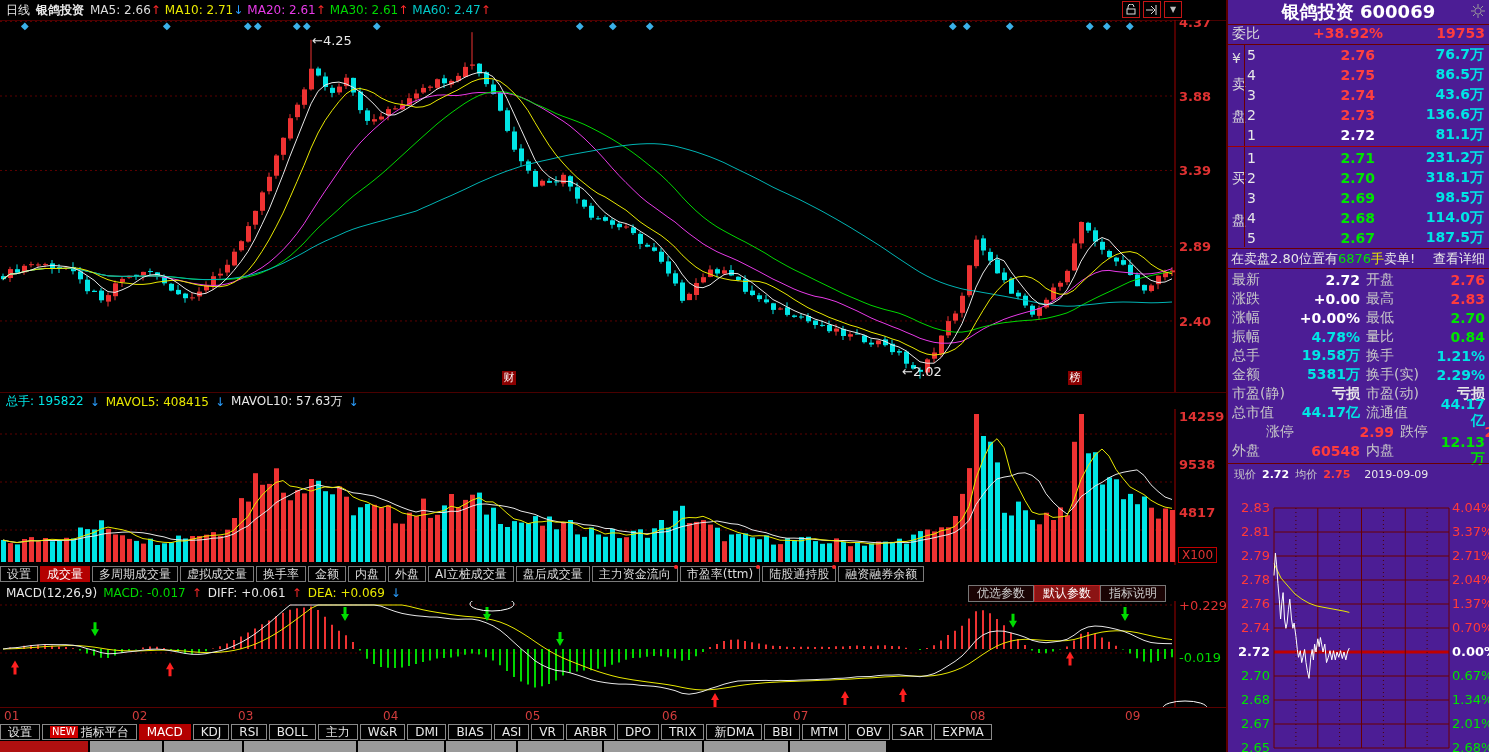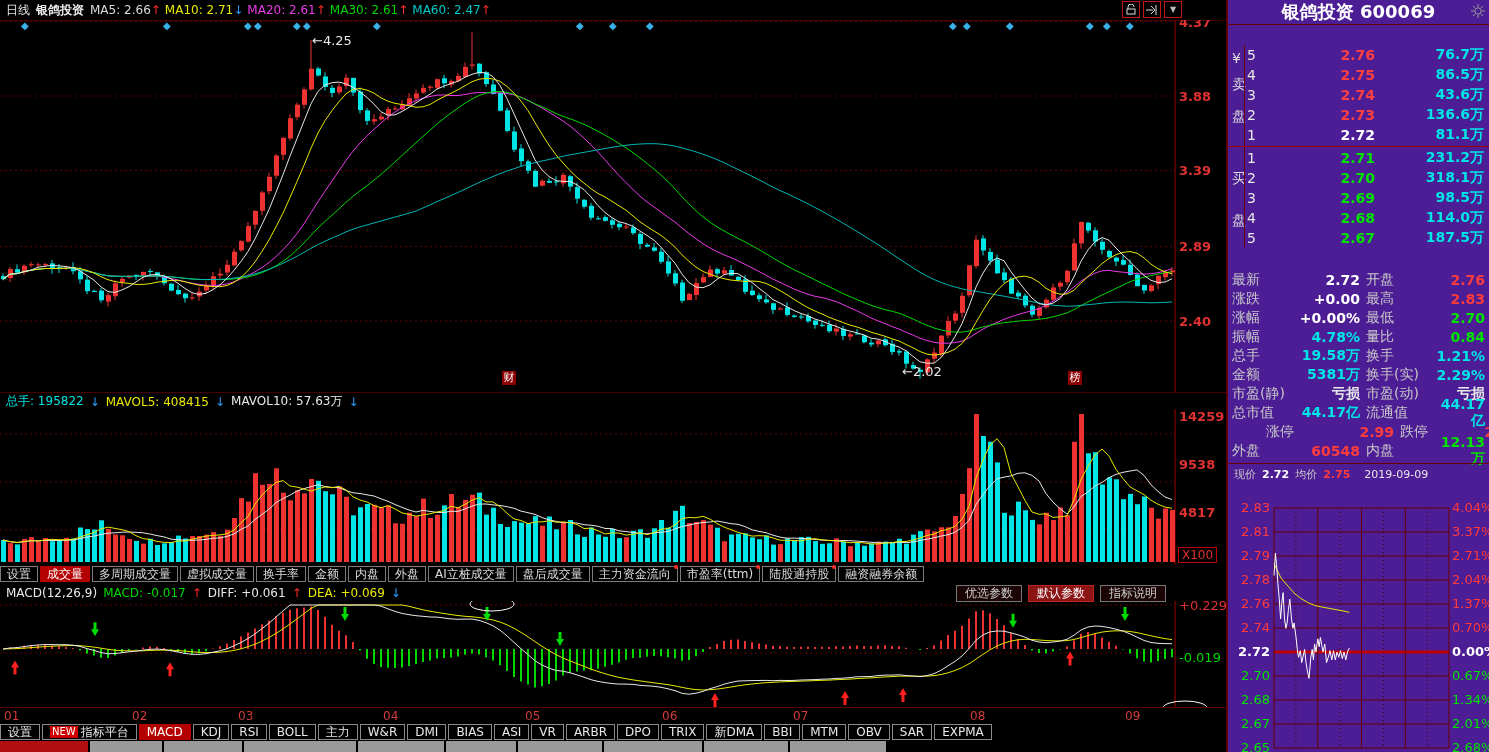--- a/index.html
+++ b/index.html
@@ -20,21 +20,21 @@
   .badge{position:absolute;width:14px;height:14px;background:#8b0000;color:#fff;font-size:11px;
          line-height:14px;text-align:center;}
   .annot{position:absolute;color:#e8e8e8;font-size:13px;}
   .diamond{position:absolute;top:20px;color:#3ab0e8;font-size:10px;}
   .x100{position:absolute;left:1178px;top:547px;border:1px solid #c00000;color:#e03232;
         font-size:12px;padding:0 3px;height:14px;line-height:14px;}
   
   .pane-hd{position:absolute;left:0;width:1226px;height:17px;display:flex;align-items:center;white-space:nowrap;font-size:12px;}
   .pane-hd span{margin-left:6px;}
   .up{color:#ff2a2a;} .dn{color:#2a9fff;}
-  .macd-btns{position:absolute;right:60px;top:585px;display:flex;gap:6px;}
+  .macd-btns{position:absolute;right:60px;top:585px;display:flex;}
   .macd-btn{border:1px solid #777;color:#ccc;background:#1a0404;padding:0 8px;height:15px;line-height:15px;font-size:12px;}
   .macd-btn.active{background:#8b1414;color:#fff;border-color:#b22;}
   
   #functabs{position:absolute;left:0;top:565px;width:1226px;height:18px;display:flex;gap:2px;align-items:center;}
   .ftab{position:relative;border:1px solid #7a7a7a;color:#dcdcdc;background:#000;height:14px;
         line-height:14px;padding:0 6px;font-size:12px;}
   .ftab.active{background:#b40000;color:#fff;border-color:#b40000;}
   .ftab .dot{position:absolute;top:-2px;right:-1px;width:4px;height:4px;background:#ff2a2a;border-radius:50%;}
   
   .month{position:absolute;top:709px;color:#d23c3c;font-size:12px;}
@@ -946,20 +946,25 @@
   <div id="panel">
     <div id="p-title">银鸽投资 600069</div>
     <span id="p-gear">
       <svg width="14" height="14" viewBox="0 0 14 14">
           <g stroke="#9a9a9a" fill="none">
             <circle cx="7" cy="7" r="3.2"></circle>
             <path d="M7 0v3M7 11v3M0 7h3M11 7h3M2 2l2.2 2.2M9.8 9.8L12 12M12 2 9.8 4.2M4.2 9.8 2 12"></path>
           </g>
         </svg>
     </span>
+    <div id="p-weibi">
+      <span class="wl">委比</span>
+      <span class="wv">+38.92%</span>
+      <span class="wd">19753</span>
+    </div>
     <span class="vlab" style="top:50px;">¥</span>
     <span class="vlab" style="top:76px;">卖</span>
     <span class="vlab" style="top:108px;">盘</span>
     <span class="vlab" style="top:170px;">买</span>
     <span class="vlab" style="top:212px;">盘</span>
     <div id="ladder-sep"></div>
     <div id="ladder">
         <div class="lrow" style="top:45px;">
           <span class="n">5</span>
           <span class="p" style="color:#ff4040">2.76</span>
@@ -1005,20 +1010,27 @@
           <span class="p" style="color:#00e400">2.68</span>
           <span class="v">114.0万</span>
         </div>
         <div class="lrow" style="top:228px;">
           <span class="n">5</span>
           <span class="p" style="color:#00e400">2.67</span>
           <span class="v">187.5万</span>
         </div>
       </div>
     <div id="buy-divide"></div>
+    <div id="notice">
+      <span style="margin-left:3px;">在卖盘2.80位置有</span>
+      <span class="g">6876</span>
+      <span class="y">手</span>
+      <span>卖单!</span>
+      <span class="lk">查看详细</span>
+    </div>
     <div id="stats">
         <div class="srow" style="top:270px;">
           <span class="sl">最新</span>
           <span class="sv" style="color:#ffffff">2.72</span>
           <span class="sl2">开盘</span>
           <span class="sv2" style="color:#ff3c3c">2.76</span>
         </div>
         <div class="srow" style="top:289px;">
           <span class="sl">涨跌</span>
           <span class="sv" style="color:#ffffff">+0.00</span>

